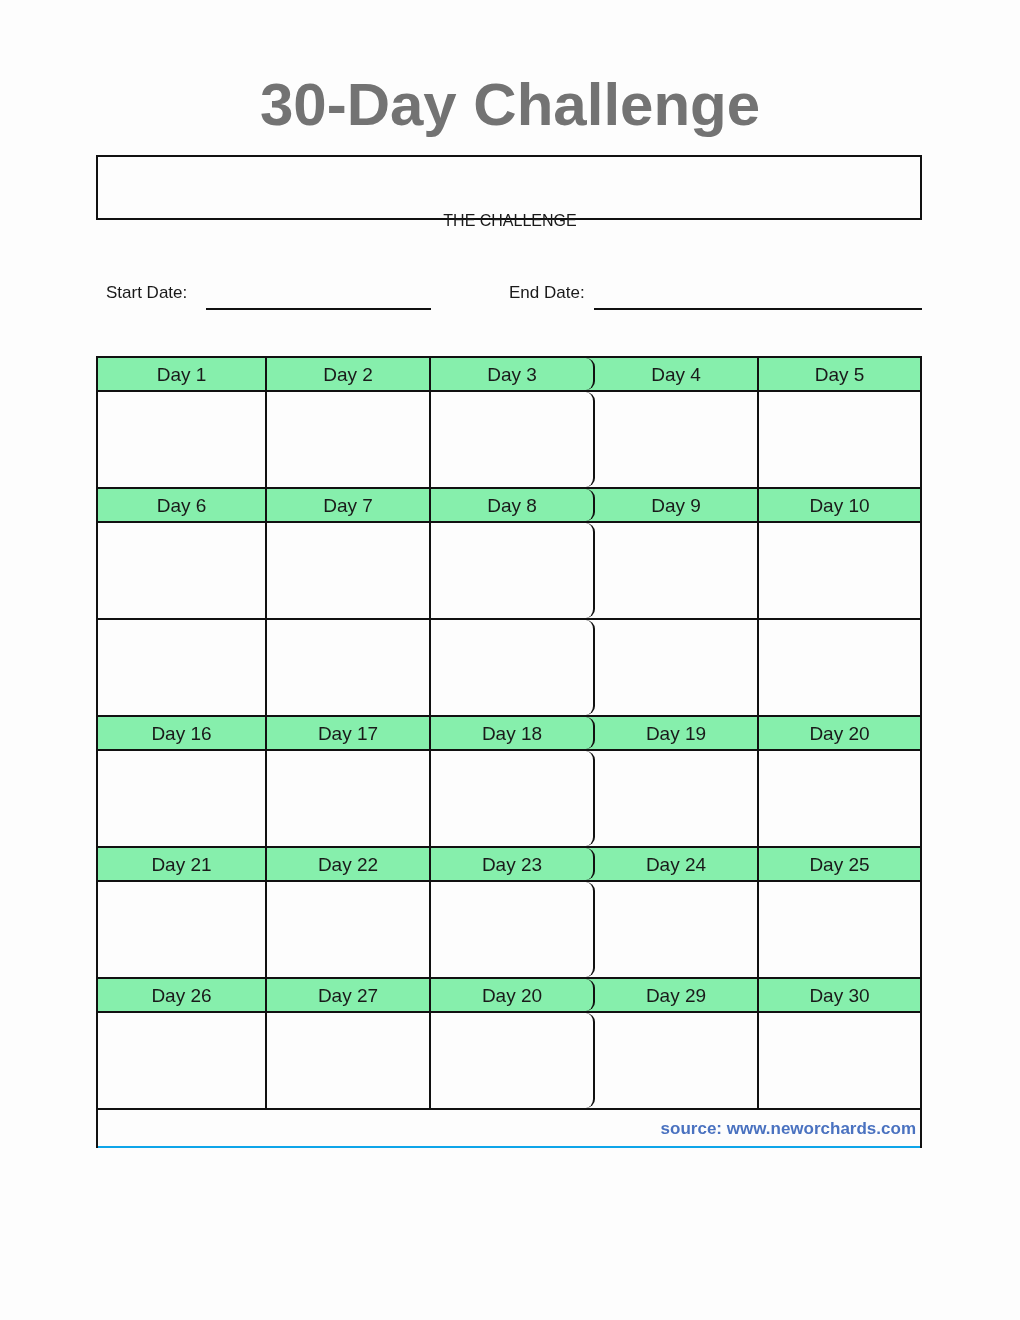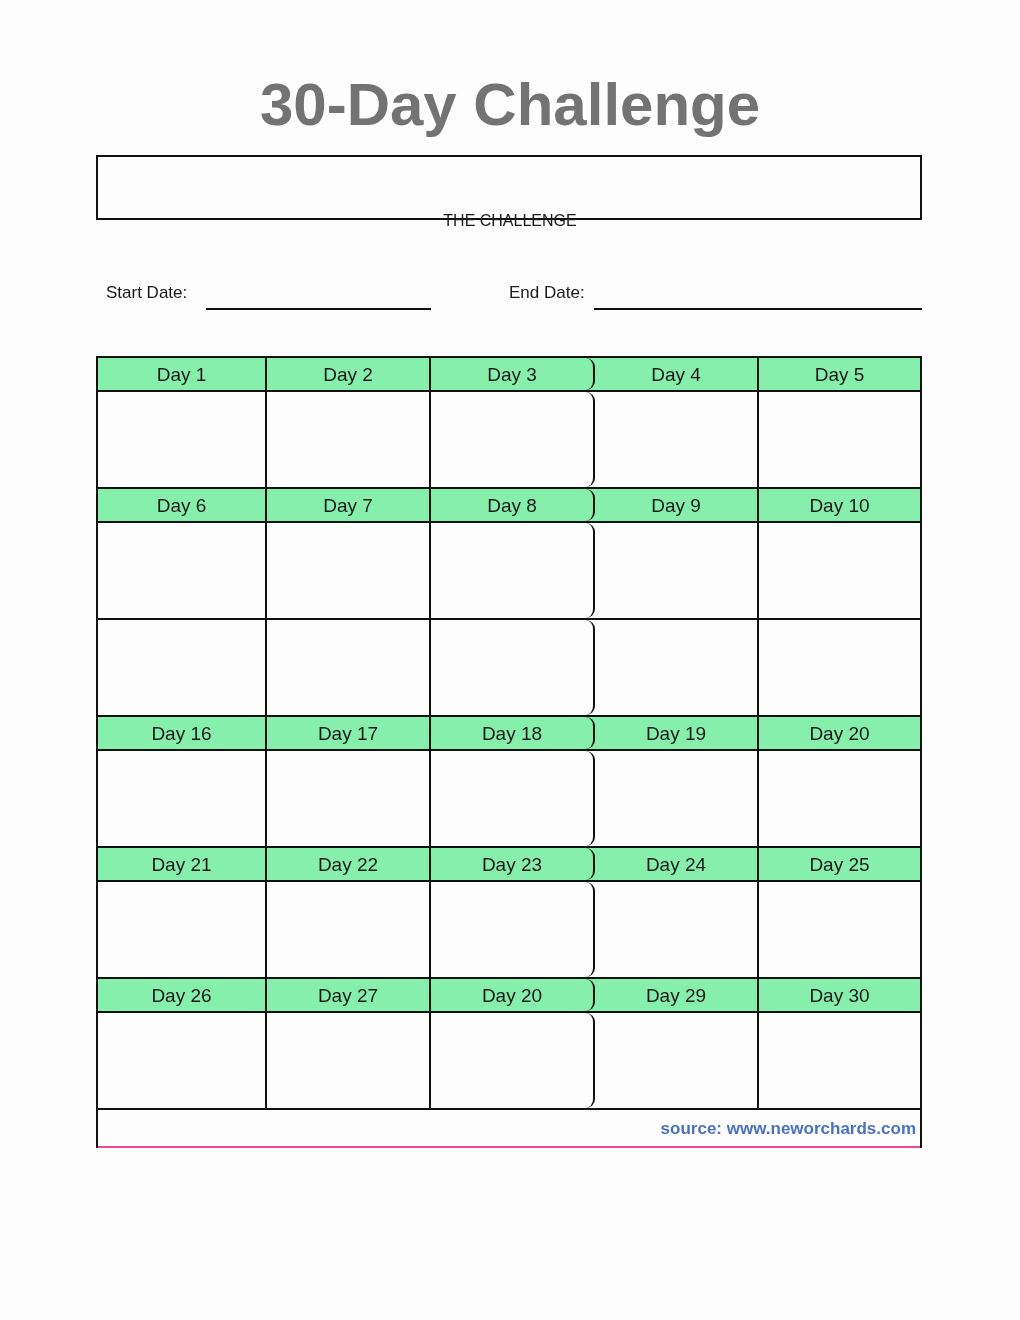--- a/index.html
+++ b/index.html
@@ -10,21 +10,21 @@
   .date-label { position:absolute; top:283px; font-size:17px; }
   .date-line { position:absolute; top:308px; height:0; border-top:2px solid #111; }
   .grid { position:absolute; left:96px; top:356px; width:822px; border:2px solid #111; border-bottom:none; }
   .row-head, .row-body { display:flex; }
   .row-head { height:32px; background:#86efac; border-bottom:2px solid #111; }
   .row-body { height:95px; border-bottom:2px solid #111; background:#fdfdfd; }
   .cell { box-sizing:border-box; border-right:2px solid #111; }
   .cell:last-child { border-right:none; }
   .c0 { width:169px; } .c1 { width:164px; } .c2 { width:164px;border-radius:9px; } .c3 { width:164px; } .c4 { width:161px; }
   .row-head .cell { text-align:center; font-size:19px; line-height:34px; }
-  .footer { height:36px; border-bottom:2px solid #ec4899; text-align:right; padding-right:4px; font-size:17px; font-weight:bold; color:#4a72c0; line-height:38px; }
+  .footer { height:36px; border-bottom:2px solid #0ea5e9; text-align:right; padding-right:4px; font-size:17px; font-weight:bold; color:#4a72c0; line-height:38px; }
 </style>
 </head>
 <body>
 
 <div class="title">30-Day Challenge</div>
 
 <div class="challenge-box"></div>
 <div class="challenge-label">THE CHALLENGE</div>
 
 <div class="date-label" style="left:106px;">Start Date:</div>

